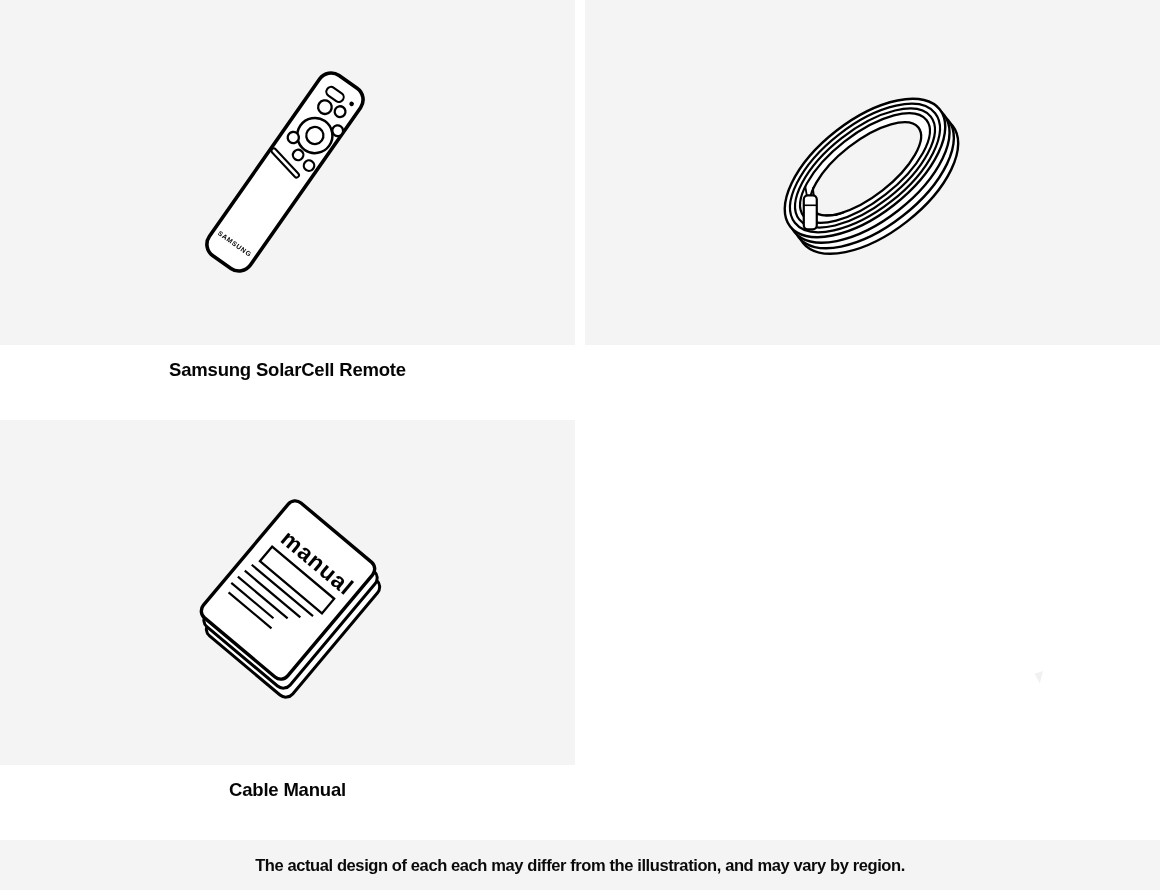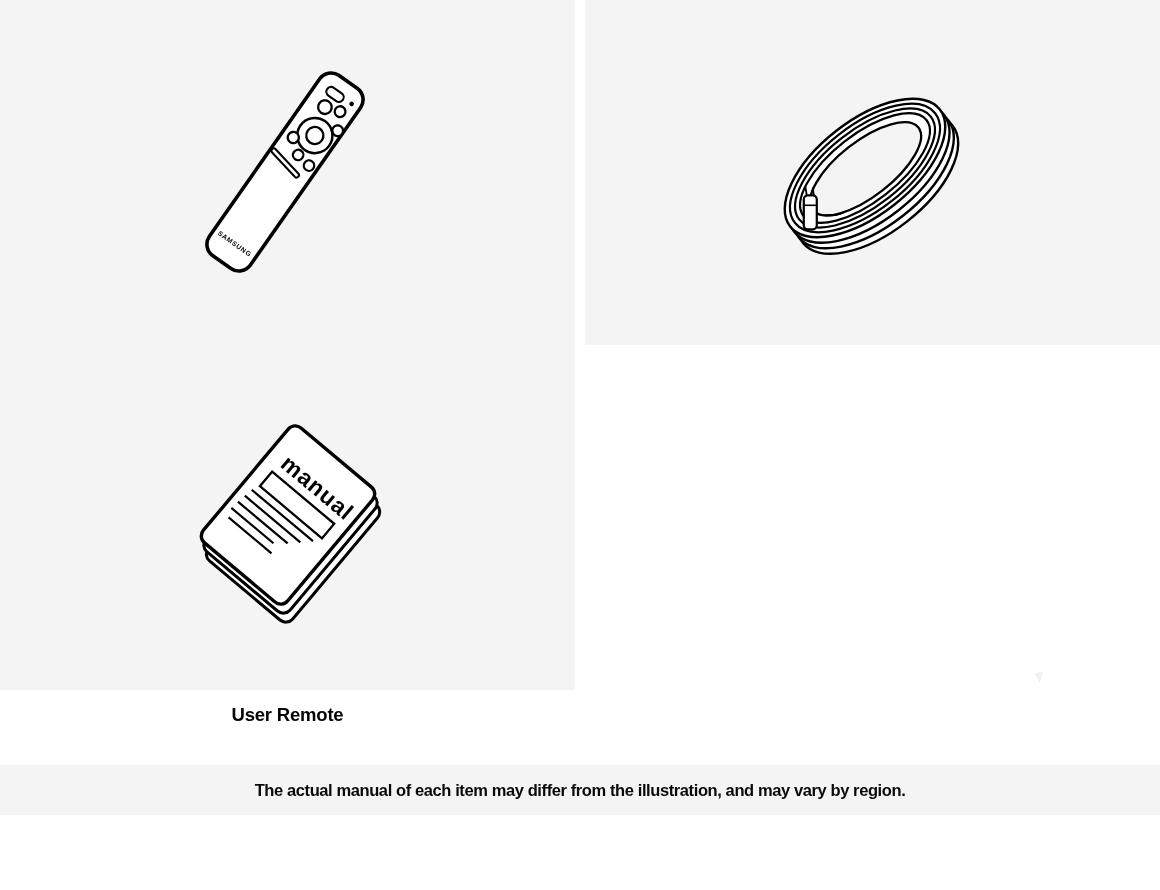--- a/index.html
+++ b/index.html
@@ -74,20 +74,21 @@
             <circle cx="-13" cy="-33" r="5.6" fill="#ffffff" stroke-width="2.3"></circle>
             <circle cx="1" cy="-21.5" r="5.2" fill="#ffffff" stroke-width="2.3"></circle>
             <circle cx="16" cy="-19" r="5.2" fill="#ffffff" stroke-width="2.3"></circle>
             <g transform="translate(-5,-7.5) rotate(12)">
               <rect x="-19" y="-2.4" width="38" height="4.8" rx="2.4" fill="#ffffff" stroke-width="2"></rect>
             </g>
             <text x="0" y="90" text-anchor="middle" font-size="6.8" font-weight="bold" letter-spacing="0.7" stroke="none" fill="#000">SAMSUNG</text>
           </g>
         </svg>
       </div>
+      <div class="label">Samsung SolarCell Remote</div>
     </div>
 
     <div class="card">
       <div class="art">
         <svg width="575" height="345" viewBox="0 0 575 345">
           <g transform="translate(280,168) rotate(-38)" stroke="#000" fill="none">
             <ellipse cx="0" cy="21" rx="95" ry="47" fill="#ffffff" stroke-width="2.4"></ellipse>
             <ellipse cx="0" cy="14" rx="95" ry="47" fill="#ffffff" stroke-width="2.4"></ellipse>
             <ellipse cx="0" cy="7" rx="95" ry="47" fill="#ffffff" stroke-width="2.4"></ellipse>
             <ellipse cx="0" cy="0" rx="95" ry="47" fill="#ffffff" stroke-width="2.4"></ellipse>
@@ -125,25 +126,25 @@
               <rect x="-40" y="-23" width="81" height="19" stroke-width="2.3"></rect>
               <path d="M -44,4 L 36,4" stroke-width="2.2"></path>
               <path d="M -45.5,13 L 27,13" stroke-width="2.2"></path>
               <path d="M -47,22 L 18,22" stroke-width="2.2"></path>
               <path d="M -48,31 L 7,31" stroke-width="2.2"></path>
               <path d="M -44,40 L 12,40" stroke-width="2.2"></path>
             </g>
           </g>
         </svg>
       </div>
-      <div class="label">User Remote</div>
+      <div class="label">Cable Manual</div>
     </div>
 
     <div class="card"></div>
   </div>
 
   <div class="ghost-cursor"></div>
 
   <div class="footer">
-    <span>The actual manual of each item may differ from the illustration, and may vary by region.</span>
+    <span>The actual design of each each may differ from the illustration, and may vary by region.</span>
   </div>
 
 </div>
 
 </body></html>

